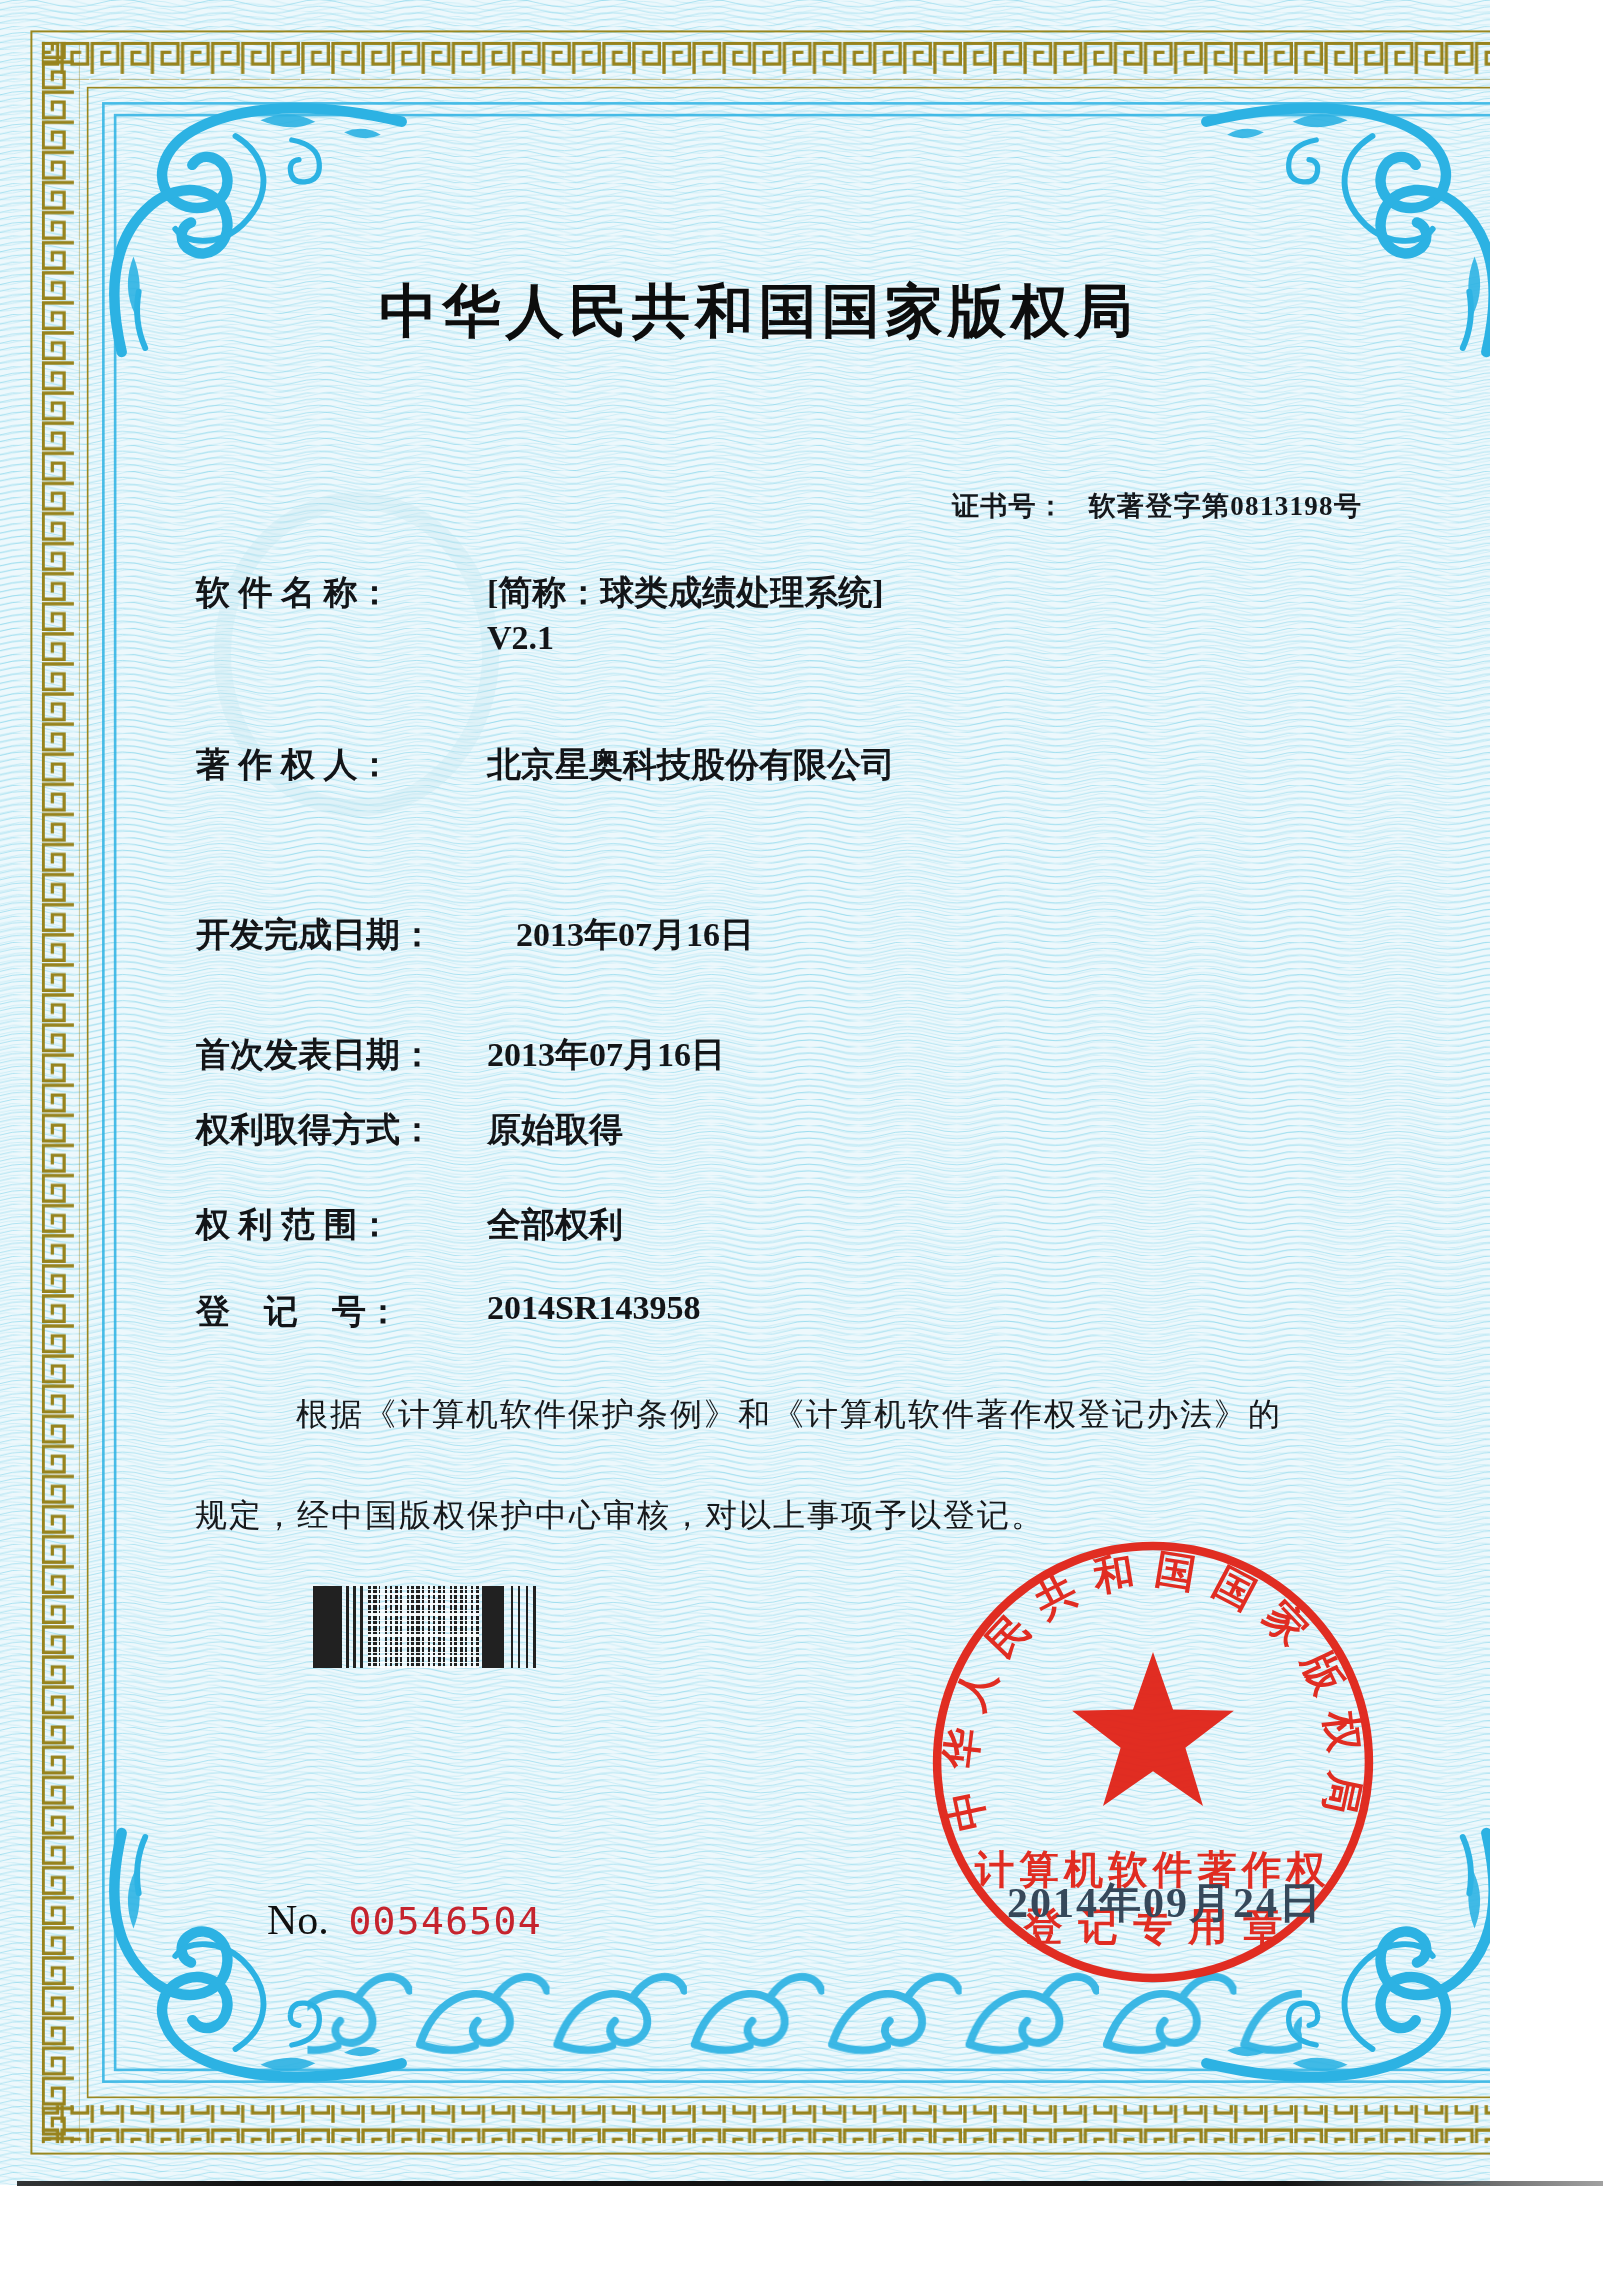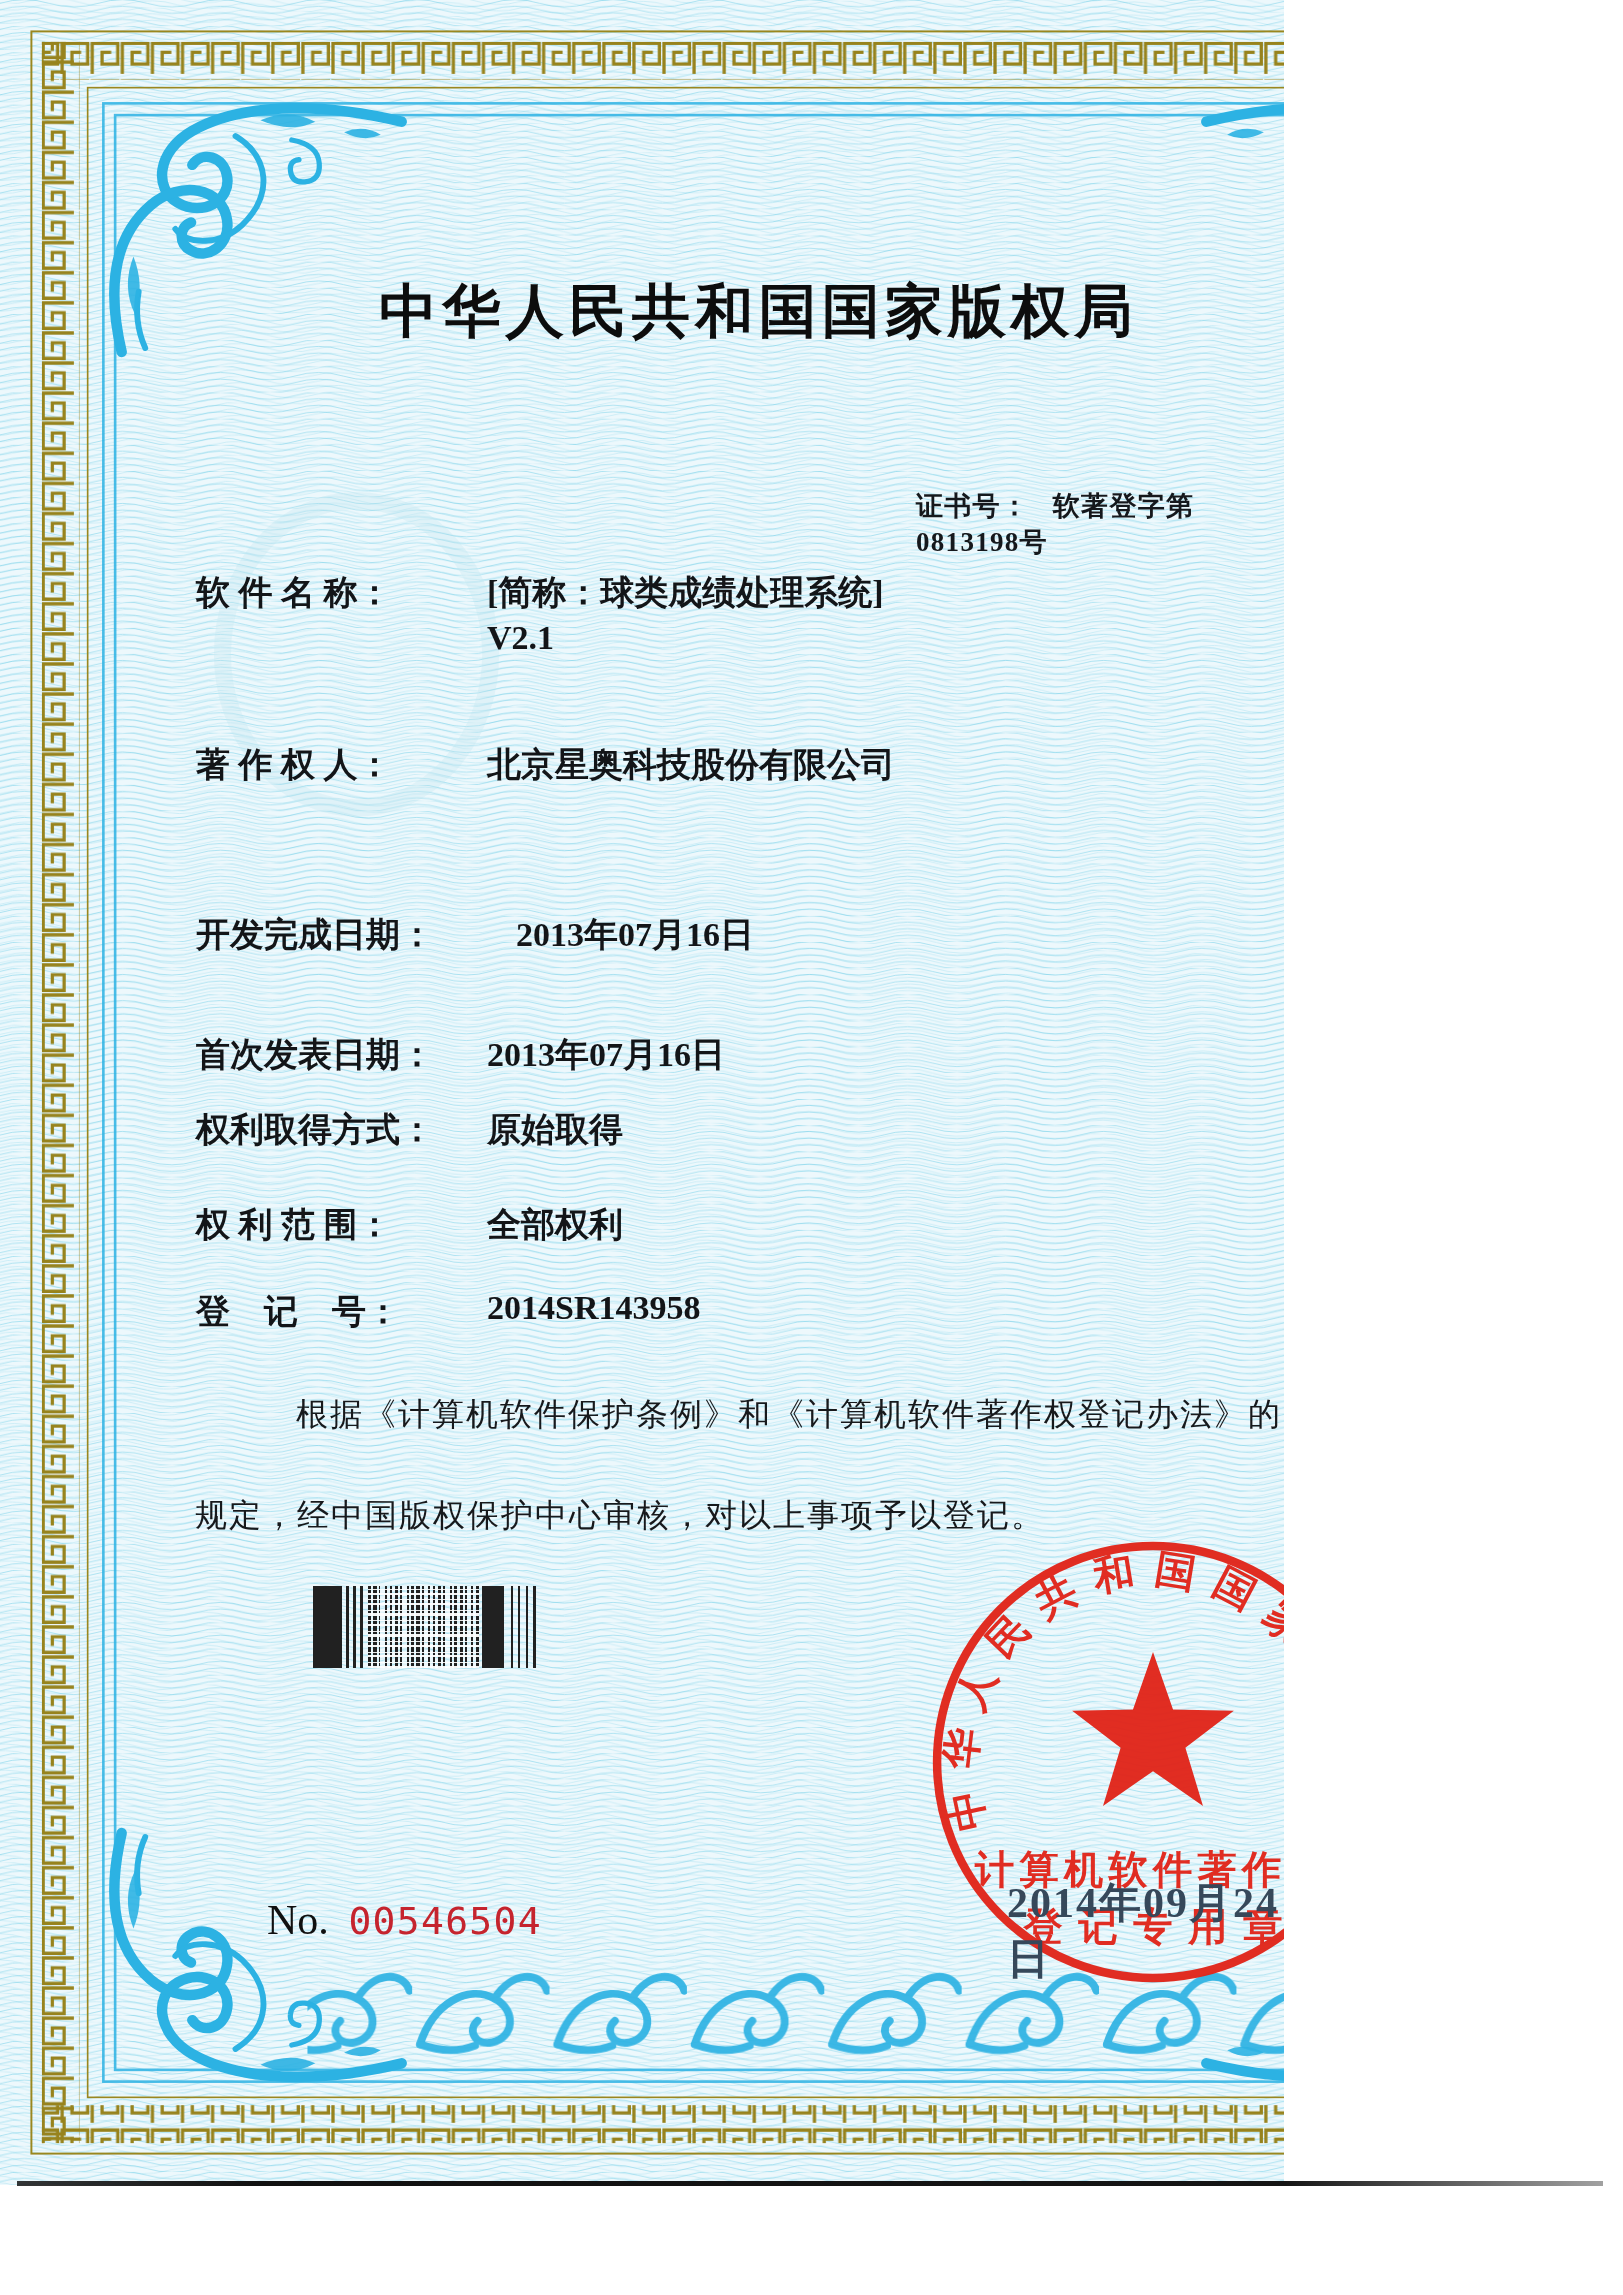--- a/index.html
+++ b/index.html
@@ -2,40 +2,40 @@
 <html style="font-size:10.5px"><head>
 <meta charset="utf-8">
 <style>
   html,body{margin:0;padding:0;}
   body{
     width:1623px;height:2295px;position:relative;
     background:#ffffff;
     font-family:"Liberation Serif","DejaVu Serif",serif;
   }
   .page{
-    position:absolute;left:0;top:0;width:1284px;height:2185px;
+    position:absolute;left:0;top:0;width:1490px;height:2185px;
     background:#f0abfc;overflow:hidden;
   }
   .layer{position:absolute;left:0;top:0;}
   .scan-edge{
     position:absolute;left:17px;top:2181px;width:1586px;height:4.6px;
     background:linear-gradient(90deg,rgba(20,20,20,.85),#111 15%,#151515 80%,rgba(20,20,20,.4));
   }
   
   .abs{position:absolute;}
   .issuer-title{
     left:196px;top:273px;width:1125px;text-align:center;
     font-size:58px;font-weight:900;letter-spacing:5.2px;color:#0d0d0d;
   }
   .doc-title{
     left:170px;top:377px;width:1184px;text-align:center;
     font-size:65px;font-weight:900;letter-spacing:10.5px;color:#0d0d0d;
   }
   .certno{
-    left:916px;top:488px;font-size:27px;font-weight:600;color:#15181c;letter-spacing:1.3px;
+    left:952px;top:488px;font-size:27px;font-weight:600;color:#15181c;letter-spacing:1.3px;
   }
   .certno .val{margin-left:23.6px;}
   .frow{
     left:196px;width:1210px;display:flex;align-items:flex-start;
     font-size:34px;font-weight:600;color:#131518;
   }
   .frow .lbl{flex:0 0 291px;}
   .frow .vals{flex:1;}
   .frow .vals div{line-height:45px;}
   .statement{

